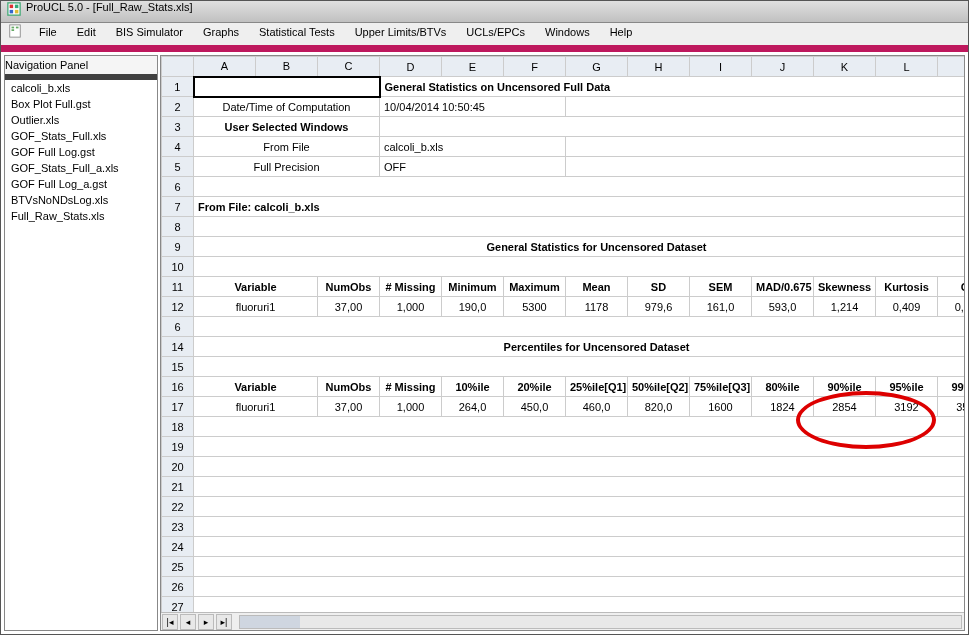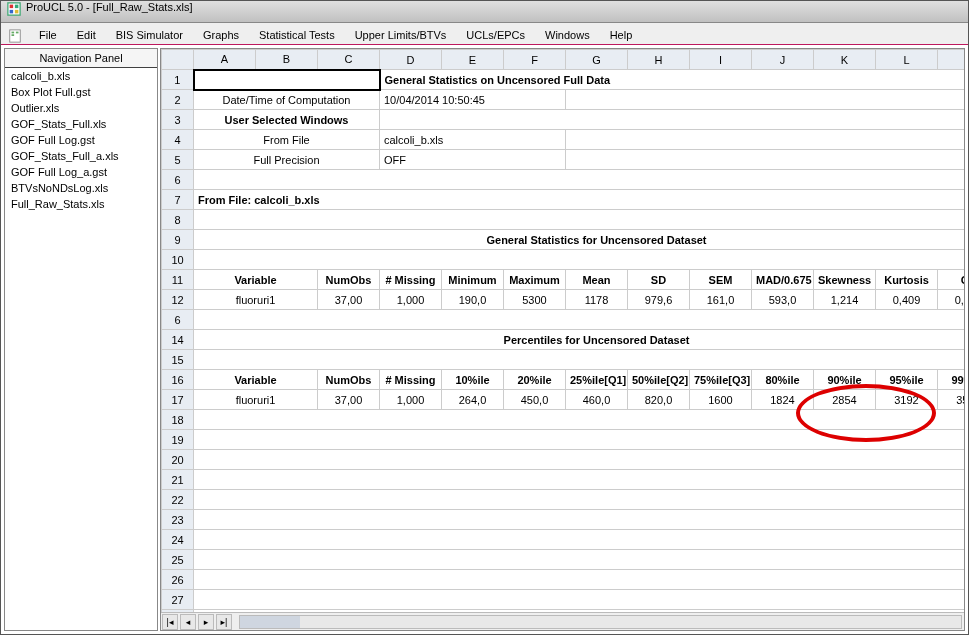--- a/index.html
+++ b/index.html
@@ -1,25 +1,25 @@
 <!DOCTYPE html>
 <html><head>
   <meta charset="utf-8">
   <style>
     * { box-sizing: border-box; margin: 0; padding: 0; }
     body { font-family: Tahoma, Arial, sans-serif; font-size: 11px; background: #999; width: 969px; height: 635px; overflow: hidden; position: relative; }
     .window-frame { background: #bbb; border: 1px solid #555; height: 100%; display: flex; flex-direction: column; }
     .title-bar { background: linear-gradient(to bottom, #e0e0e0, #c0c0c0); height: 22px; display: flex; align-items: flex-start; padding: 0 5px; border-bottom: 1px solid #888; font-size: 11px; }
     .title-icon { width: 16px; height: 16px; margin-right: 4px; display: flex; align-items: center; justify-content: center; }
     .title-icon svg { width: 14px; height: 14px; }
-    .menu-bar { background: #efefef; height: 22px; display: flex; align-items: flex-end; padding: 0 6px; border-bottom: 1px solid #be185d; }
+    .menu-bar { background: #efefef; height: 29px; display: flex; align-items: flex-start; padding: 0 6px; border-bottom: 7px solid #be185d; }
     .menu-item { padding: 3px 10px; cursor: pointer; }
     .main-area { flex: 1; display: flex; background: #fff; position: relative; overflow: hidden; }
     .nav-panel { width: 154px; background: #fff; border: 1px solid #888; margin: 3px 2px 3px 3px; display: flex; flex-direction: column; }
-    .nav-header { text-align: center; font-size: 11px; padding: 3px 0; border-bottom: 1px solid #404040; background: #f5f5f5; }
+    .nav-header { text-align: left; font-size: 11px; padding: 3px 0; border-bottom: 6px solid #404040; background: #f5f5f5; }
     .nav-colhead { padding: 3px 6px; font-size: 11px; background: #f5f5f5; border-bottom: 1px solid #ddd; }
     .nav-list { flex: 1; overflow: auto; }
     .nav-row { padding: 2px 6px; font-size: 11px; cursor: pointer; white-space: nowrap; }
     .sheet-area { flex: 1; display: flex; flex-direction: column; margin: 3px 3px 3px 0; border: 1px solid #888; background: #fff; position: relative; min-width: 0; }
     .grid-wrap { flex: 1; overflow: hidden; position: relative; }
     table.grid { border-collapse: collapse; table-layout: fixed; width: 815px; }
     table.grid th, table.grid td { border: 1px solid #ccc; height: 20px; font-size: 11px; padding: 0 4px; white-space: nowrap; overflow: hidden; }
     table.grid th { background: #e8edf3; font-weight: normal; text-align: center; }
     table.grid th.rowhead { width: 32px; background: #e8edf3; text-align: center; }
     table.grid td { background: #fff; text-align: center; }

